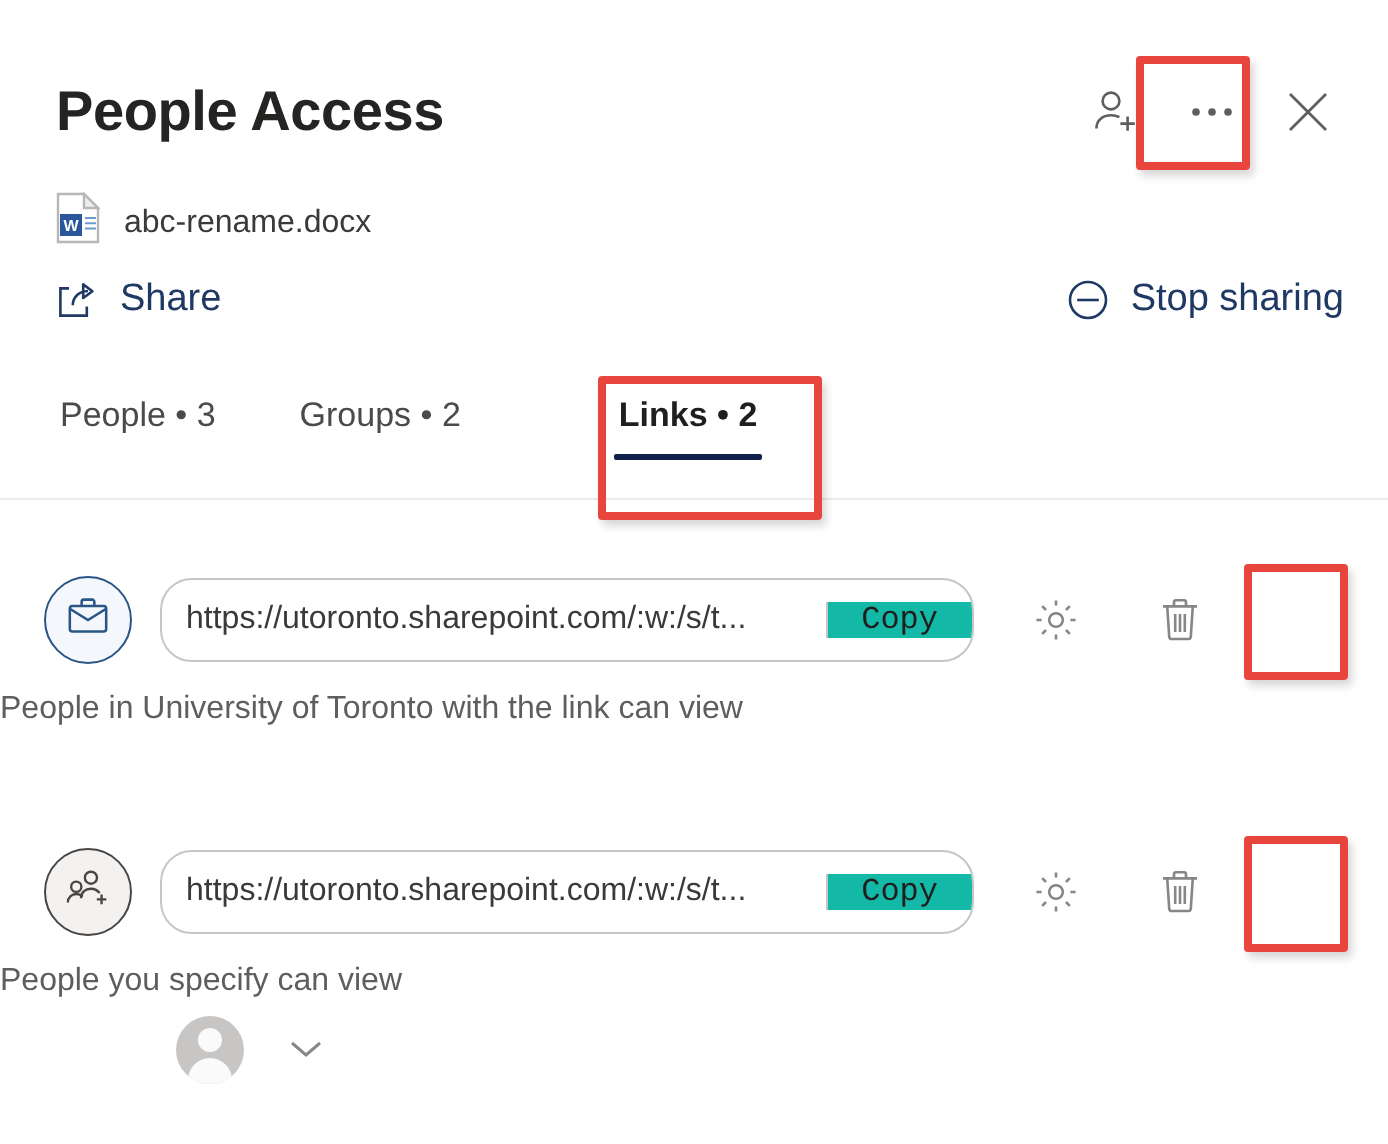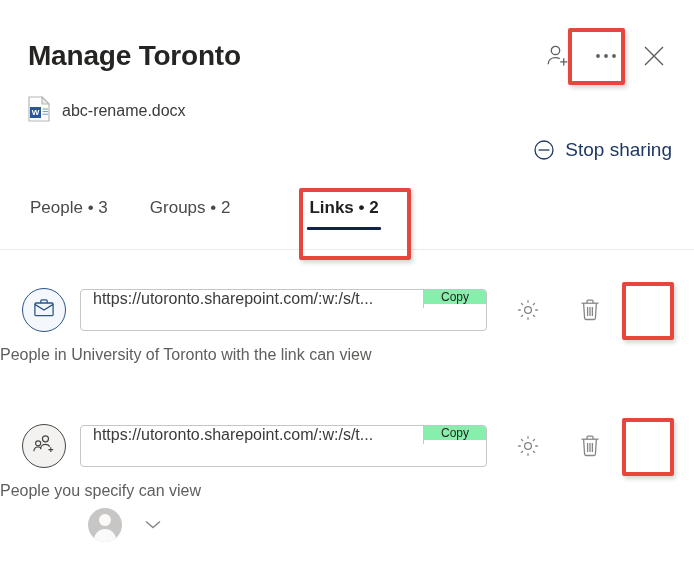--- a/index.html
+++ b/index.html
@@ -147,23 +147,23 @@
     width: 44px; height: 44px;
     border-radius: 50%;
     flex: 0 0 44px;
     display: flex; align-items: center; justify-content: center;
   }
   .role-icon.org { border: 1px solid #2a5587; background: #f4f8fc; }
   .role-icon.specific { border: 1px solid #484644; background: #f3f2f1; }
 
   .url-group {
     display: flex;
-    align-items: flex-start;
+    align-items: center;
     border: 1px solid #c8c6c4;
-    border-radius: 4px;
+    border-radius: 16px;
     height: 42px;
     flex: 0 0 407px;
     background: #fff;
     overflow: hidden;
   }
   .url-text {
     flex: 1 1 auto;
     display: flex;
     align-items: center;
     padding: 0 12px;
@@ -171,26 +171,26 @@
     color: #3b3a39;
     white-space: nowrap;
     overflow: hidden;
     border-right: 1px solid #c8c6c4;
     cursor: text;
   }
   .copy-btn {
     flex: 0 0 auto;
     display: flex; align-items: center; justify-content: center;
     padding: 0 17px;
-    font-size: 12px;
+    font-size: 16px;
     color: #201f1e;
-    background: #86efac;
+    background: #14b8a6;
     border: none;
     cursor: pointer;
-    font-family: Liberation Sans, sans-serif;
+    font-family: Liberation Mono, monospace;
     white-space: nowrap;
   }
   .icon-btn {
     width: 34px; height: 34px;
     display: flex; align-items: center; justify-content: center;
     background: none; border: none; cursor: pointer; padding: 0;
   }
   .icon-btn svg { display: block; }
   .gear-wrap { margin-left: 10px; }
   .trash-wrap { margin-left: 14px; }
@@ -238,21 +238,21 @@
   .chev-btn {
     width: 26px; height: 26px;
     display: flex; align-items: center; justify-content: center;
     background: none; border: none; cursor: pointer; padding: 0;
   }
 </style>
 </head>
 <body>
 
 <div class="header-row">
-  <div class="page-title">Manage Toronto</div>
+  <div class="page-title">People Access</div>
 
   <div class="header-actions">
 
     <button class="hdr-btn">
       <span>
         <svg width="26" height="26" viewBox="0 0 26 26" fill="none" stroke="#605e5c" stroke-width="1.3">
           <circle cx="10.5" cy="7.5" r="4.2"></circle>
           <path d="M3.2 21.2c0-4.2 3.3-6.6 7.3-6.6 1.6 0 3 .35 4.2 1"></path>
           <path d="M18.8 15.2v7.2M15.2 18.8h7.2" stroke-width="1.3"></path>
         </svg>
@@ -290,20 +290,30 @@
       <rect x="2" y="11" width="11" height="11" fill="#2b579a"></rect>
       <text x="7.5" y="19.4" font-family="Liberation Sans, sans-serif" font-size="8" font-weight="bold" fill="#ffffff" text-anchor="middle">W</text>
       <path d="M14.5 13h5.5M14.5 15.6h5.5M14.5 18.2h5.5" stroke="#6b9ad1" stroke-width="1"></path>
     </svg>
   </span>
   <span class="file-name">abc-rename.docx</span>
 </div>
 
 <div class="share-bar">
 
+  <button class="cmd">
+    <span>
+      <svg width="22" height="20" viewBox="0 0 22 20" fill="none" stroke="#1f3864" stroke-width="1.3">
+        <path d="M6.5 4.2H2.2v13.6h13.2v-4.6"></path>
+        <path d="M8.4 12.6c0-4.4 3.3-6.9 7.6-7.1"></path>
+        <path d="M13.6 2.2l4.6 3.4-4.6 3.4z" stroke-linejoin="round"></path>
+      </svg>
+    </span>
+    <span>Share</span>
+  </button>
 
   <button class="cmd right">
     <span>
       <svg width="22" height="22" viewBox="0 0 22 22" fill="none" stroke="#1f3864" stroke-width="1.3">
         <circle cx="11" cy="11" r="9"></circle>
         <path d="M5.6 11h10.8"></path>
       </svg>
     </span>
     <span>Stop sharing</span>
   </button>

